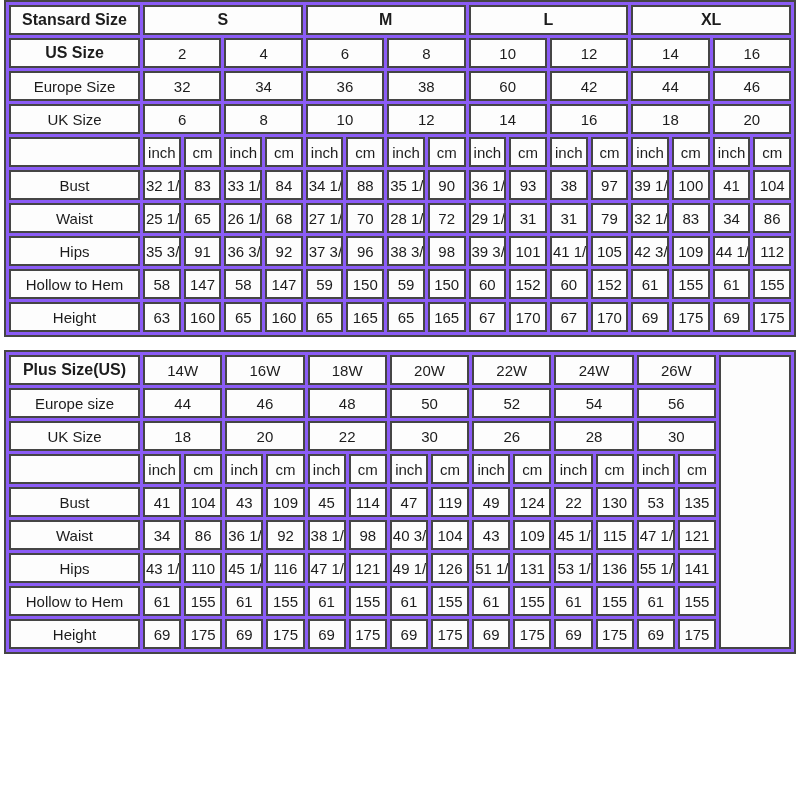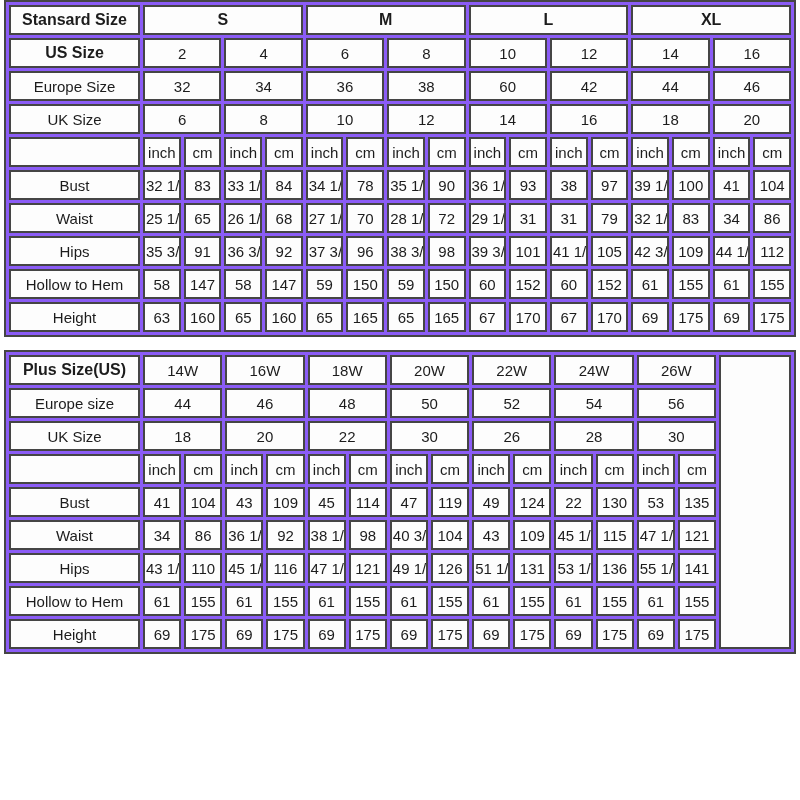--- a/index.html
+++ b/index.html
@@ -142,21 +142,21 @@
           <td>inch</td>
           <td>cm</td>
         </tr>
         <tr>
           <td>Bust</td>
           <td>32 1/2</td>
           <td>83</td>
           <td>33 1/2</td>
           <td>84</td>
           <td>34 1/2</td>
-          <td>78</td>
+          <td>88</td>
           <td>35 1/2</td>
           <td>90</td>
           <td>36 1/2</td>
           <td>93</td>
           <td>38</td>
           <td>97</td>
           <td>39 1/2</td>
           <td>100</td>
           <td>41</td>
           <td>104</td>

